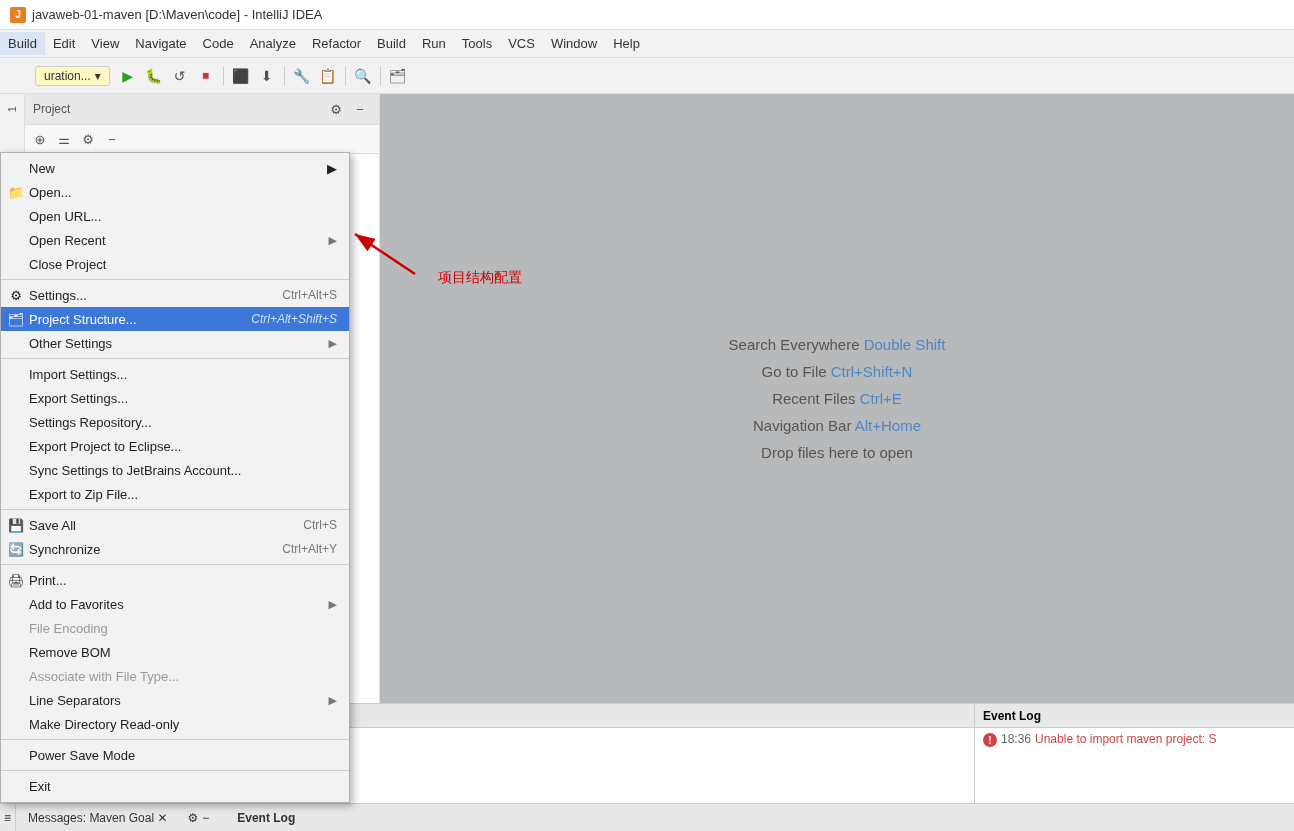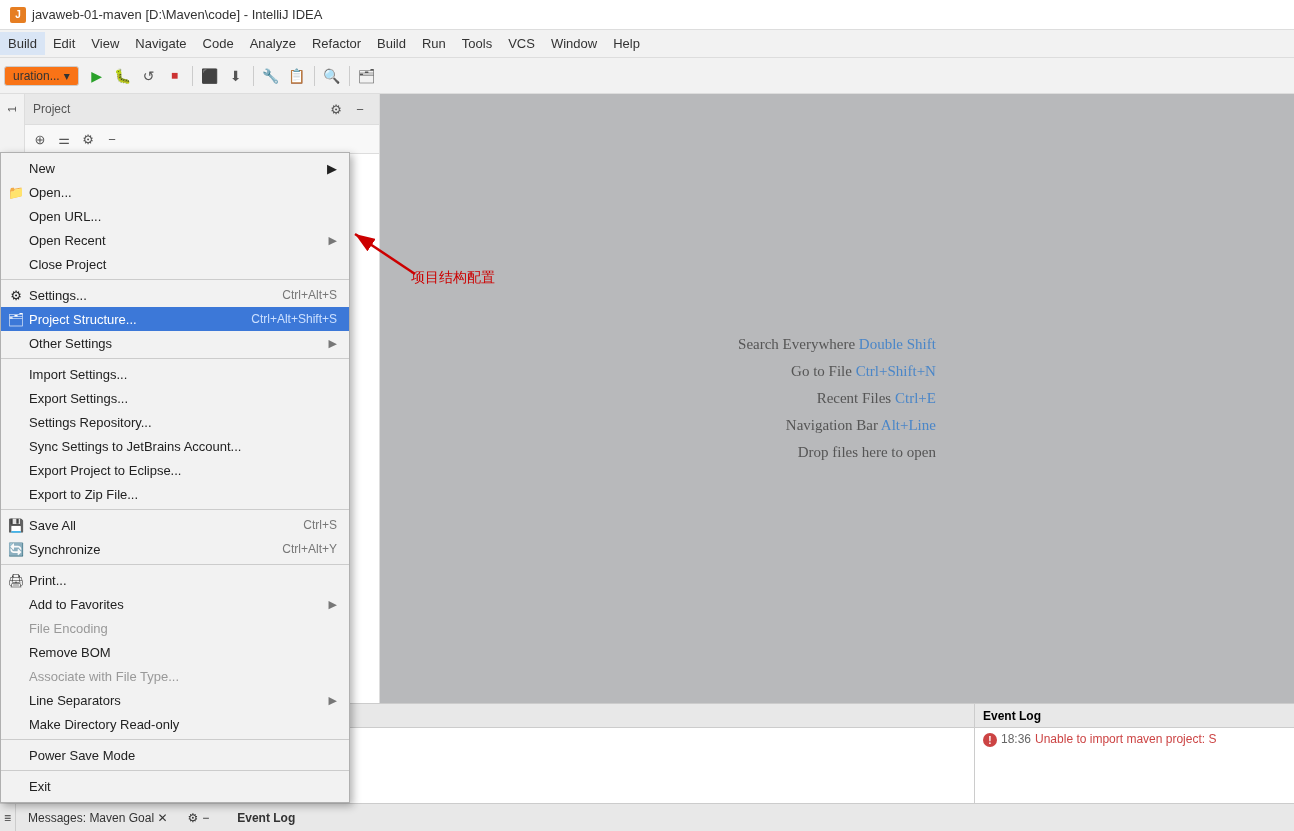--- a/index.html
+++ b/index.html
@@ -77,27 +77,28 @@
       cursor: pointer;
       border-radius: 3px;
       color: #555;
       font-size: 14px;
     }
     .toolbar-sep { width: 1px; height: 20px; background: #ccc; margin: 0 3px; }
     .toolbar-run-config {
       display: flex;
       align-items: center;
       padding: 2px 8px;
-      background: #f97316;
+      background: #fef9c3;
       border: 1px solid #ccc;
       border-radius: 3px;
       cursor: pointer;
       font-size: 12px;
       color: #333;
       margin-right: 4px;
+      margin-left: 31px;
     }
 
     
     #main-layout {
       display: flex;
       height: calc(831px - 30px - 28px - 36px - 28px); 
       position: relative;
     }
 
     
@@ -190,20 +191,21 @@
       white-space: nowrap;
       position: relative;
       min-height: 24px;
     }
     .dd-item.highlighted {
       background: #3c78d8;
       color: #fff;
     }
     .dd-item.highlighted .shortcut-text {
       color: #cce0ff;
+      font-style: italic;
     }
     .dd-item.disabled {
       color: #999;
       cursor: default;
     }
     .dd-item .shortcut-text {
       margin-left: auto;
       color: #777;
       font-size: 12px;
     }
@@ -239,21 +241,21 @@
     .annotation-arrow {
       position: absolute;
       top: 130px;
       left: 345px;
       z-index: 2000;
       pointer-events: none;
     }
     .annotation-text {
       position: absolute;
       top: 175px;
-      left: 411px;
+      left: 438px;
       z-index: 2000;
       color: #c00;
       font-size: 14px;
       pointer-events: none;
     }
 
     
     #status-bar {
       position: absolute;
       bottom: 0;
@@ -443,32 +445,32 @@
       </div>
       <div id="project-toolbar">
         <span class="proj-tool-btn">⊕</span>
         <span class="proj-tool-btn">⚌</span>
         <span class="proj-tool-btn">⚙</span>
         <span class="proj-tool-btn">−</span>
       </div>
     </div>
 
     <div id="content-area">
-      <div style="text-align:right;font-family:Liberation Serif, serif;">
+      <div style="text-align:center;">
         <div class="shortcut-line">
           Search Everywhere <span class="shortcut-key">Double Shift</span>
         </div>
         <div class="shortcut-line">
           Go to File <span class="shortcut-key">Ctrl+Shift+N</span>
         </div>
         <div class="shortcut-line">
           Recent Files <span class="shortcut-key">Ctrl+E</span>
         </div>
         <div class="shortcut-line">
-          Navigation Bar <span class="shortcut-key">Alt+Line</span>
+          Navigation Bar <span class="shortcut-key">Alt+Home</span>
         </div>
         <div class="shortcut-line">
           Drop files here to open
         </div>
       </div>
     </div>
 
   </div>
 
   <div id="bottom-panel">
@@ -567,25 +569,25 @@
 
     <div class="dd-item">
       <span>Export Settings...</span>
     </div>
 
     <div class="dd-item">
       <span>Settings Repository...</span>
     </div>
 
     <div class="dd-item">
+      <span>Export Project to Eclipse...</span>
+    </div>
+
+    <div class="dd-item">
       <span>Sync Settings to JetBrains Account...</span>
-    </div>
-
-    <div class="dd-item">
-      <span>Export Project to Eclipse...</span>
     </div>
 
     <div class="dd-item">
       <span>Export to Zip File...</span>
     </div>
 
     <div class="dd-separator"></div>
 
     <div class="dd-item">
       <span class="icon-area">💾</span>

